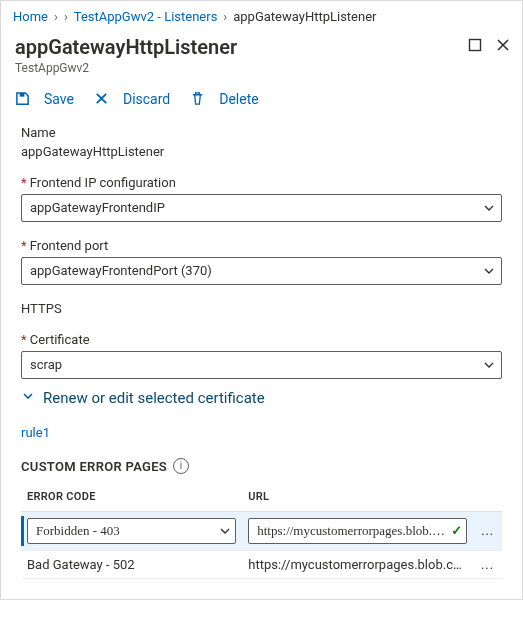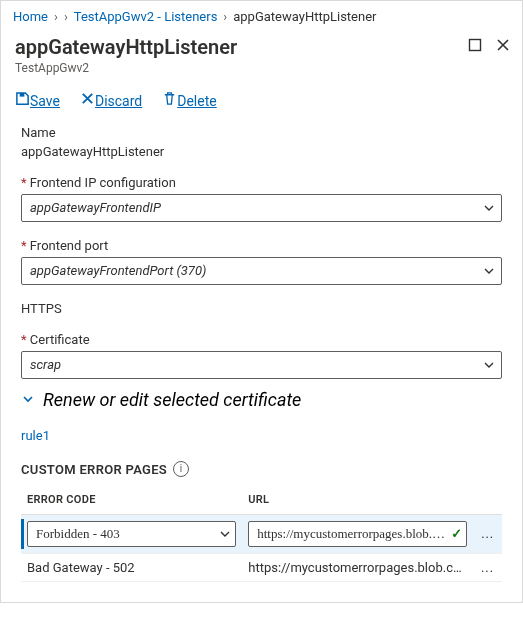--- a/index.html
+++ b/index.html
@@ -49,24 +49,23 @@
   .toolbar {
     display: flex;
     align-items: center;
     gap: 20px;
     padding: 12px 14px 12px 14px;
     color: #0066b4;
     font-size: 14px;
   }
   .toolbar .tb-item {
     display: flex;
-    align-items: flex-end;
-    gap: 0;
+    align-items: flex-start;
+    gap: 14px;
     cursor: pointer;
-    text-decoration: underline;
   }
   .toolbar .tb-item svg { width: 15px; height: 15px; }
   .content {
     padding: 4px 20px 20px 20px;
   }
   .field { margin-bottom: 16px; }
   .field .lbl {
     font-size: 13px;
     color: #323130;
     margin-bottom: 4px;
@@ -84,40 +83,38 @@
     border: 1px solid #605e5c;
     border-radius: 2px;
     height: 26px;
     line-height: 26px;
     padding: 0 28px 0 8px;
     font-size: 13px;
     background: #fff;
     overflow: hidden;
     text-overflow: ellipsis;
     white-space: nowrap;
-    font-style: italic;
   }
   .selectlike .chev {
     position: absolute;
     right: 6px;
     top: 50%;
     transform: translateY(-50%);
     pointer-events: none;
   }
   .chev svg { width: 12px; height: 12px; display:block; }
   .inline-link {
     display: flex;
     align-items: center;
     gap: 8px;
-    color: #000000;
-    font-size: 18px;
+    color: #0c4a6e;
+    font-size: 15px;
     margin-top: -6px;
     margin-bottom: 18px;
     cursor: pointer;
-    font-style: italic;
   }
   .inline-link svg { width: 14px; height: 14px; }
   .section-title {
     font-size: 13px;
     font-weight: 600;
     letter-spacing: 0.3px;
     margin: 18px 0 10px 0;
     display: flex;
     align-items: center;
     gap: 6px;

